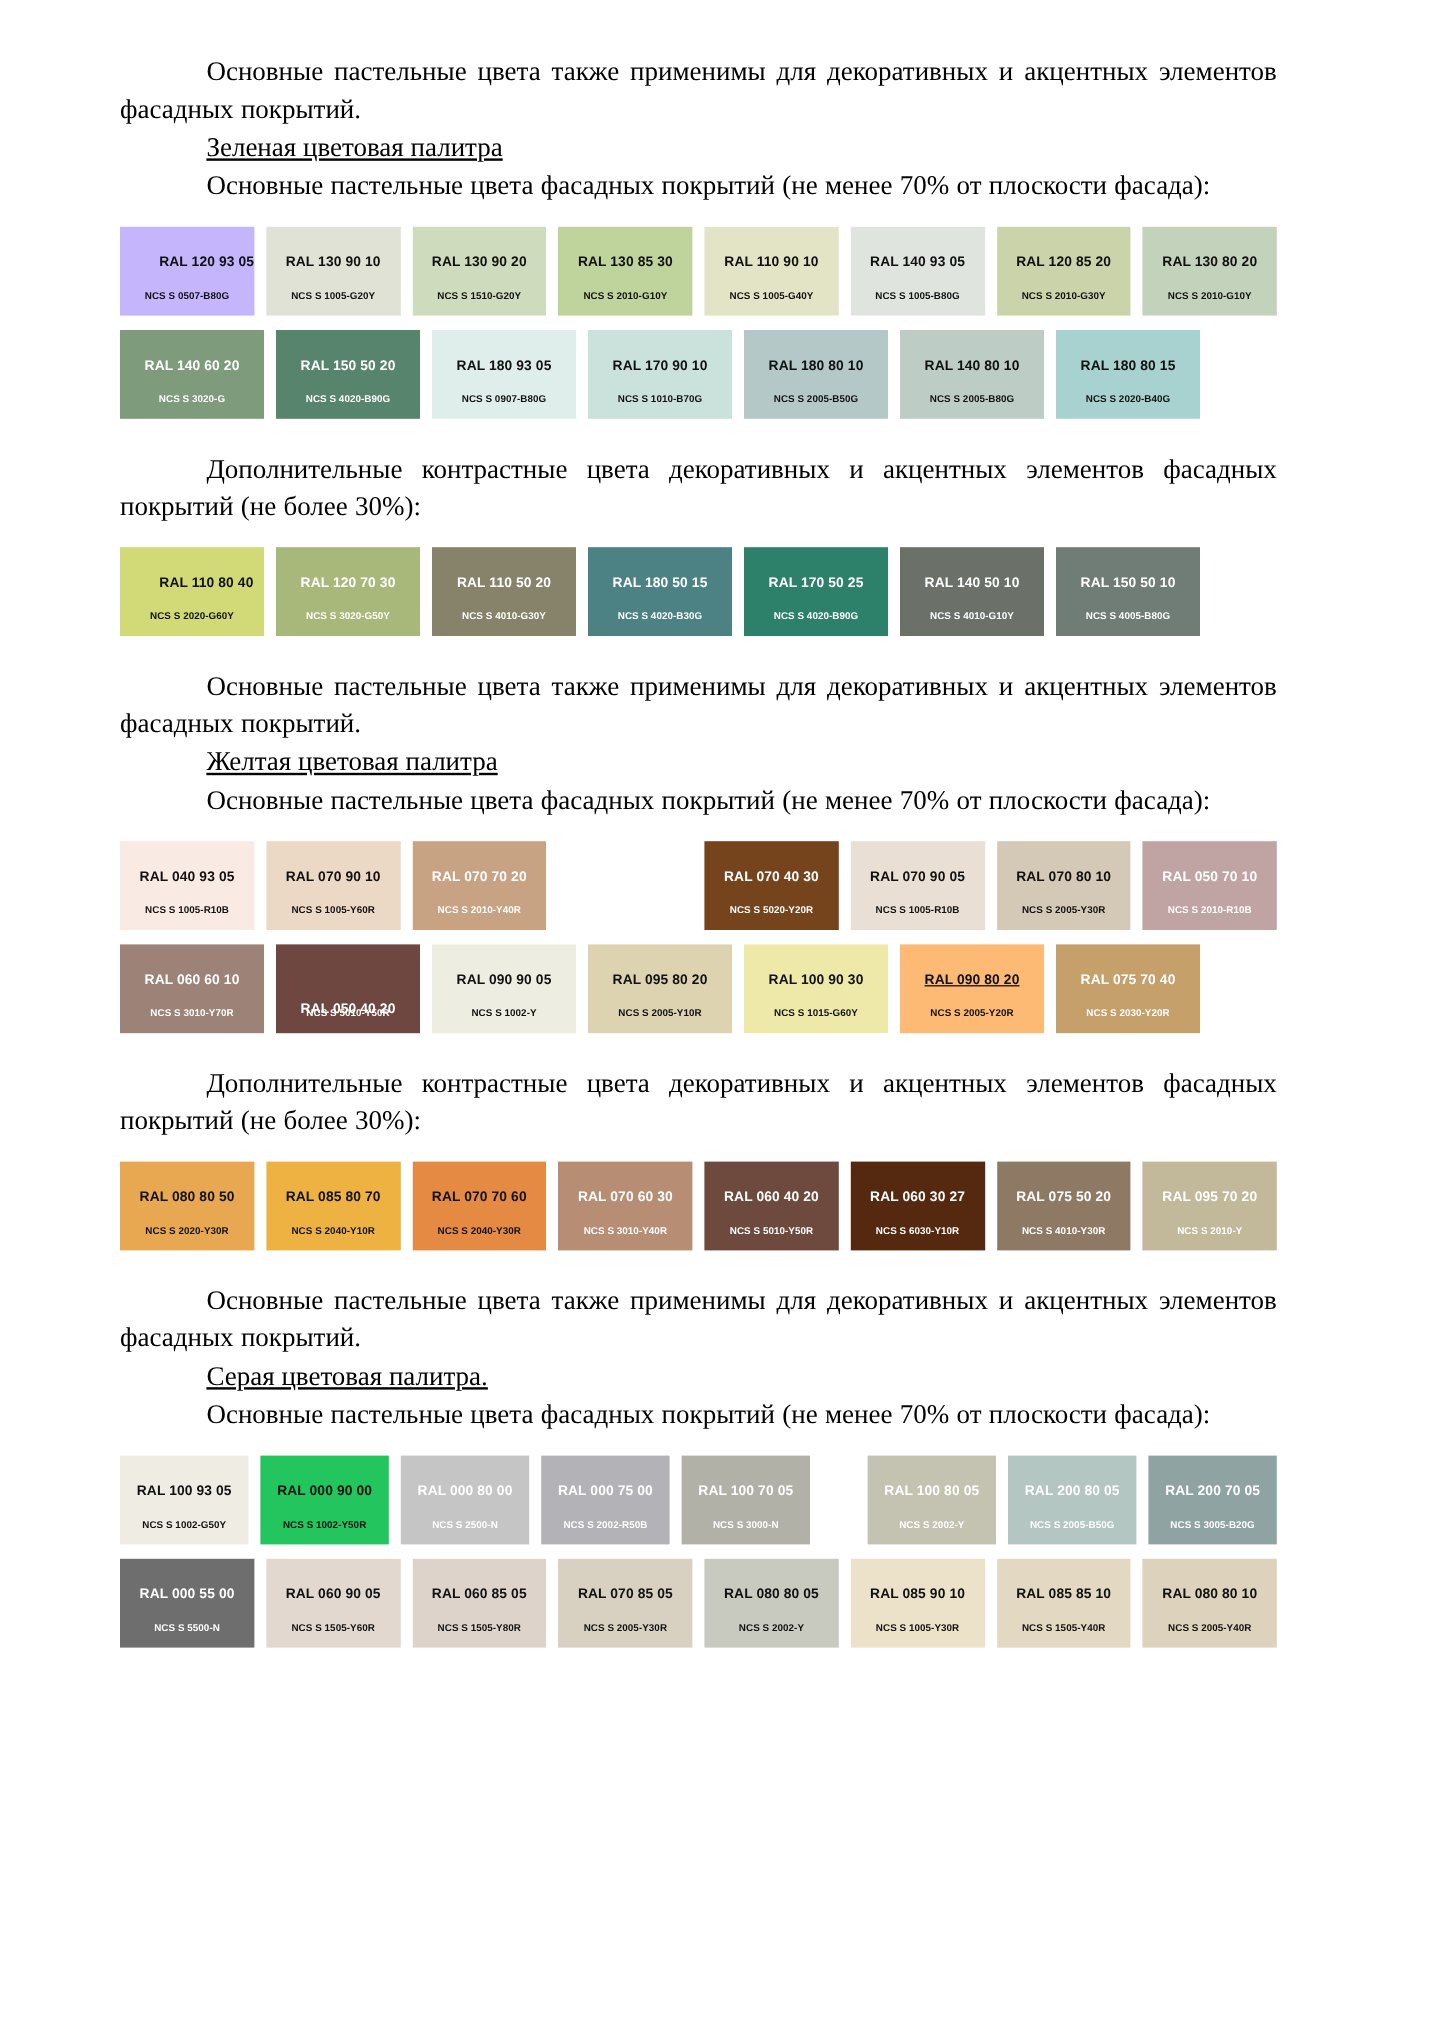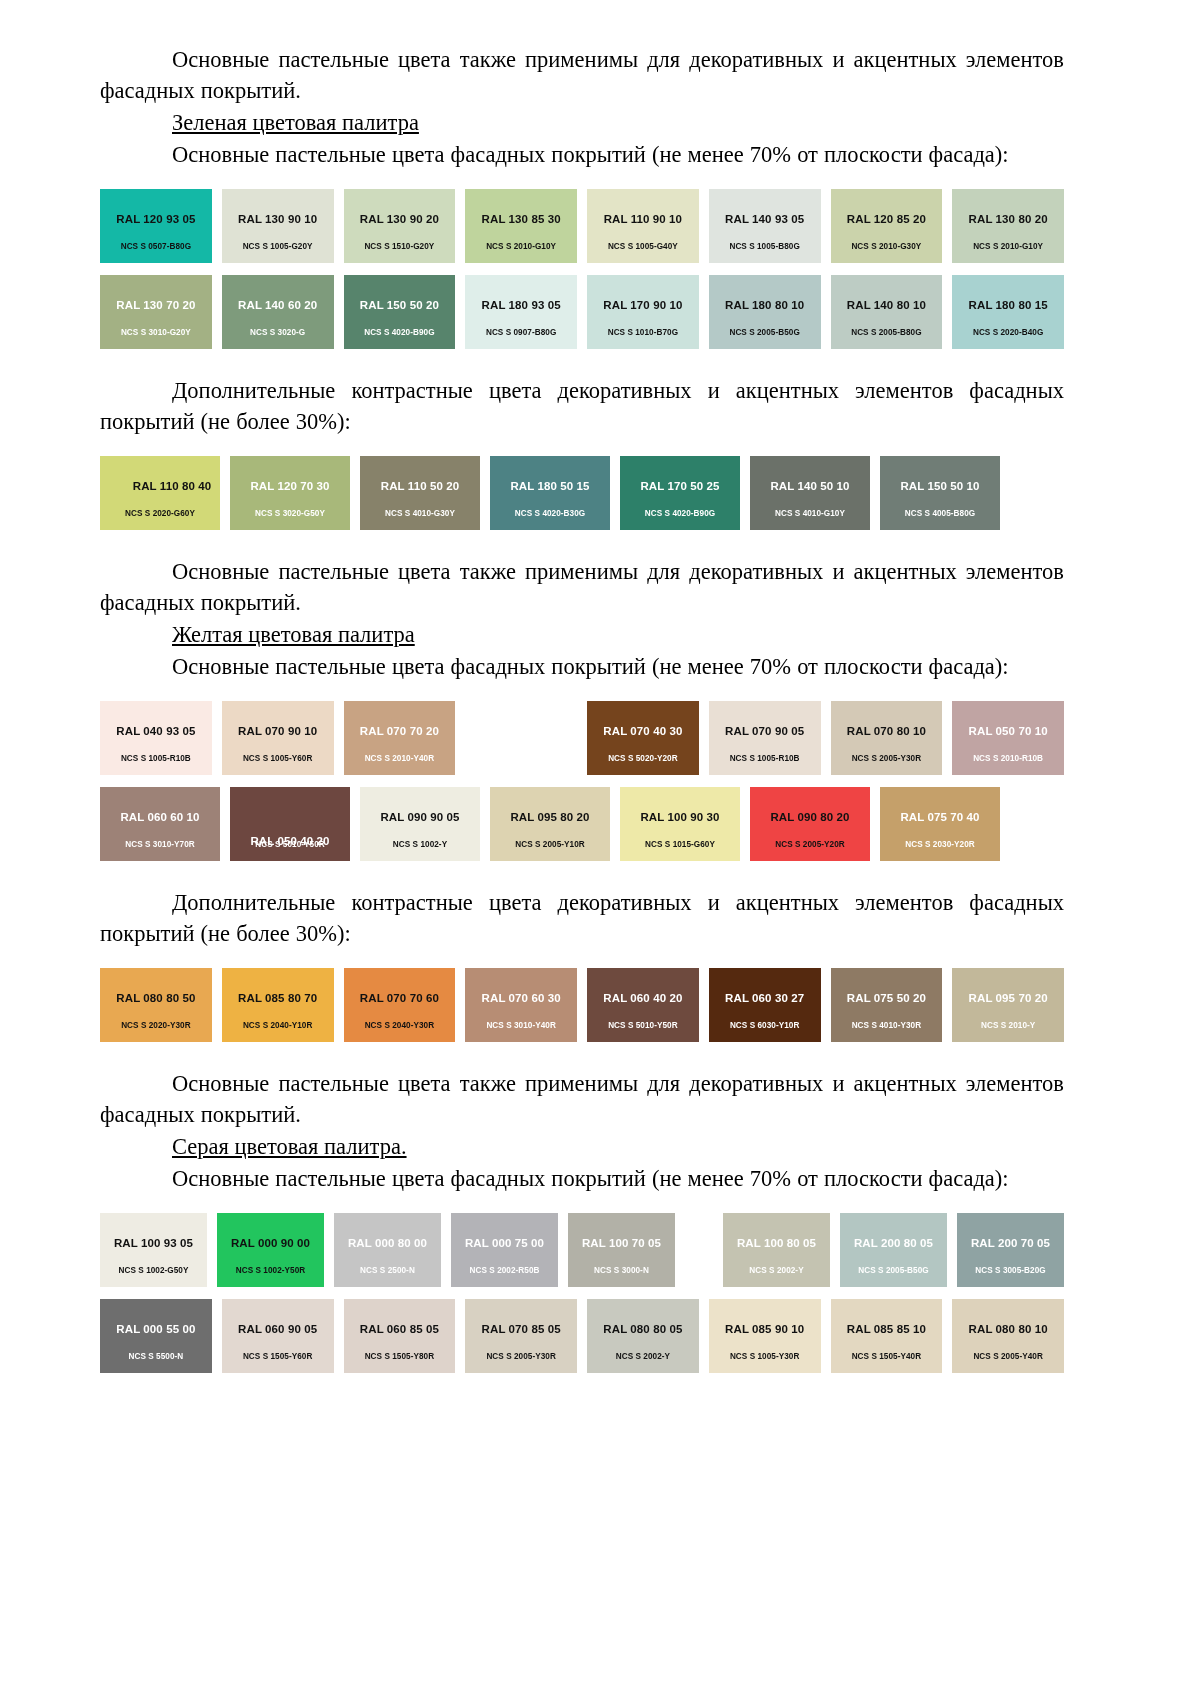--- a/index.html
+++ b/index.html
@@ -106,21 +106,21 @@
 
   <div class="heading">
     <span class="u">Зеленая цветовая палитра</span>
   </div>
 
   <p class="para">Основные пастельные цвета фасадных покрытий (не менее 70% от плоскости фасада):</p>
 
   <div class="gap-before-grid"></div>
   <div class="swatch-block">
       <div class="swatch-row">
-        <div class="swatch light" style="background: #14b8a6;">
+        <div class="swatch light" style="background: #c4b5fd; align-items: flex-end;">
           <div class="ral">RAL 120 93 05</div>
           <div class="ncs">NCS S 0507-B80G</div>
         </div>
         <div class="swatch light" style="background: rgb(223, 226, 212);">
           <div class="ral">RAL 130 90 10</div>
           <div class="ncs">NCS S 1005-G20Y</div>
         </div>
         <div class="swatch light" style="background: rgb(206, 219, 189);">
           <div class="ral">RAL 130 90 20</div>
           <div class="ncs">NCS S 1510-G20Y</div>
@@ -140,24 +140,20 @@
         <div class="swatch light" style="background: rgb(203, 211, 171);">
           <div class="ral">RAL 120 85 20</div>
           <div class="ncs">NCS S 2010-G30Y</div>
         </div>
         <div class="swatch light" style="background: rgb(195, 210, 187);">
           <div class="ral">RAL 130 80 20</div>
           <div class="ncs">NCS S 2010-G10Y</div>
         </div>
       </div>
       <div class="swatch-row">
-        <div class="swatch dark" style="background: rgb(163, 177, 132);">
-          <div class="ral">RAL 130 70 20</div>
-          <div class="ncs">NCS S 3010-G20Y</div>
-        </div>
         <div class="swatch dark" style="background: rgb(126, 155, 124);">
           <div class="ral">RAL 140 60 20</div>
           <div class="ncs">NCS S 3020-G</div>
         </div>
         <div class="swatch dark" style="background: rgb(87, 132, 108);">
           <div class="ral">RAL 150 50 20</div>
           <div class="ncs">NCS S 4020-B90G</div>
         </div>
         <div class="swatch light" style="background: rgb(223, 238, 234);">
           <div class="ral">RAL 180 93 05</div>
@@ -278,21 +274,21 @@
           <div class="ncs">NCS S 1002-Y</div>
         </div>
         <div class="swatch light" style="background: rgb(221, 211, 177);">
           <div class="ral">RAL 095 80 20</div>
           <div class="ncs">NCS S 2005-Y10R</div>
         </div>
         <div class="swatch light" style="background: rgb(238, 233, 168);">
           <div class="ral">RAL 100 90 30</div>
           <div class="ncs">NCS S 1015-G60Y</div>
         </div>
-        <div class="swatch light" style="background: #ef4444;">
+        <div class="swatch light" style="background: #fdba74; text-decoration: underline;">
           <div class="ral">RAL 090 80 20</div>
           <div class="ncs">NCS S 2005-Y20R</div>
         </div>
         <div class="swatch dark" style="background: rgb(197, 160, 106);">
           <div class="ral">RAL 075 70 40</div>
           <div class="ncs">NCS S 2030-Y20R</div>
         </div>
       </div>
     </div>
   <div class="gap-after-grid"></div>

